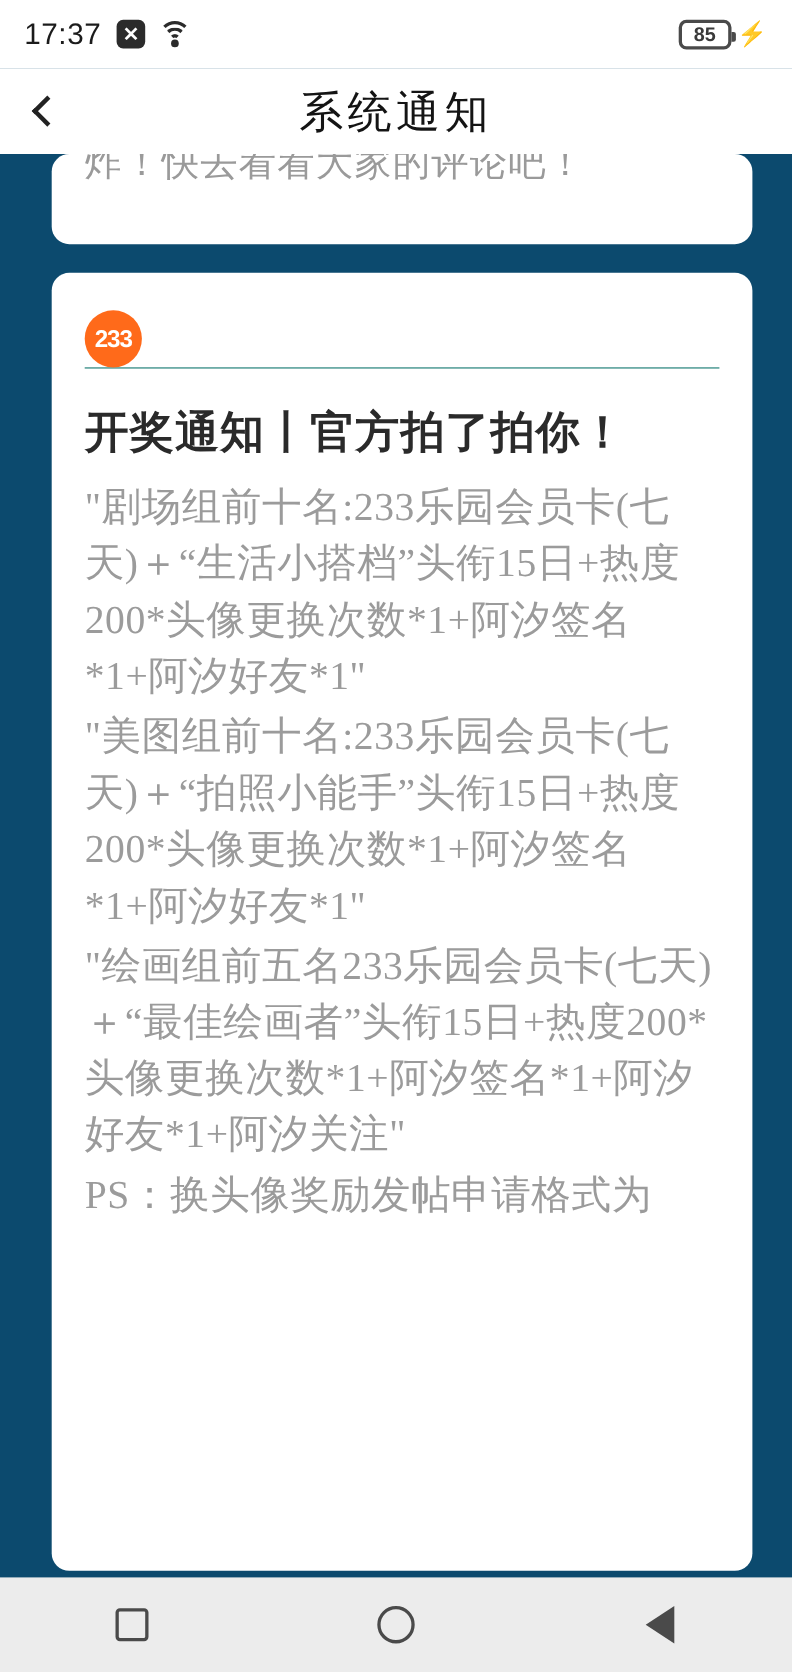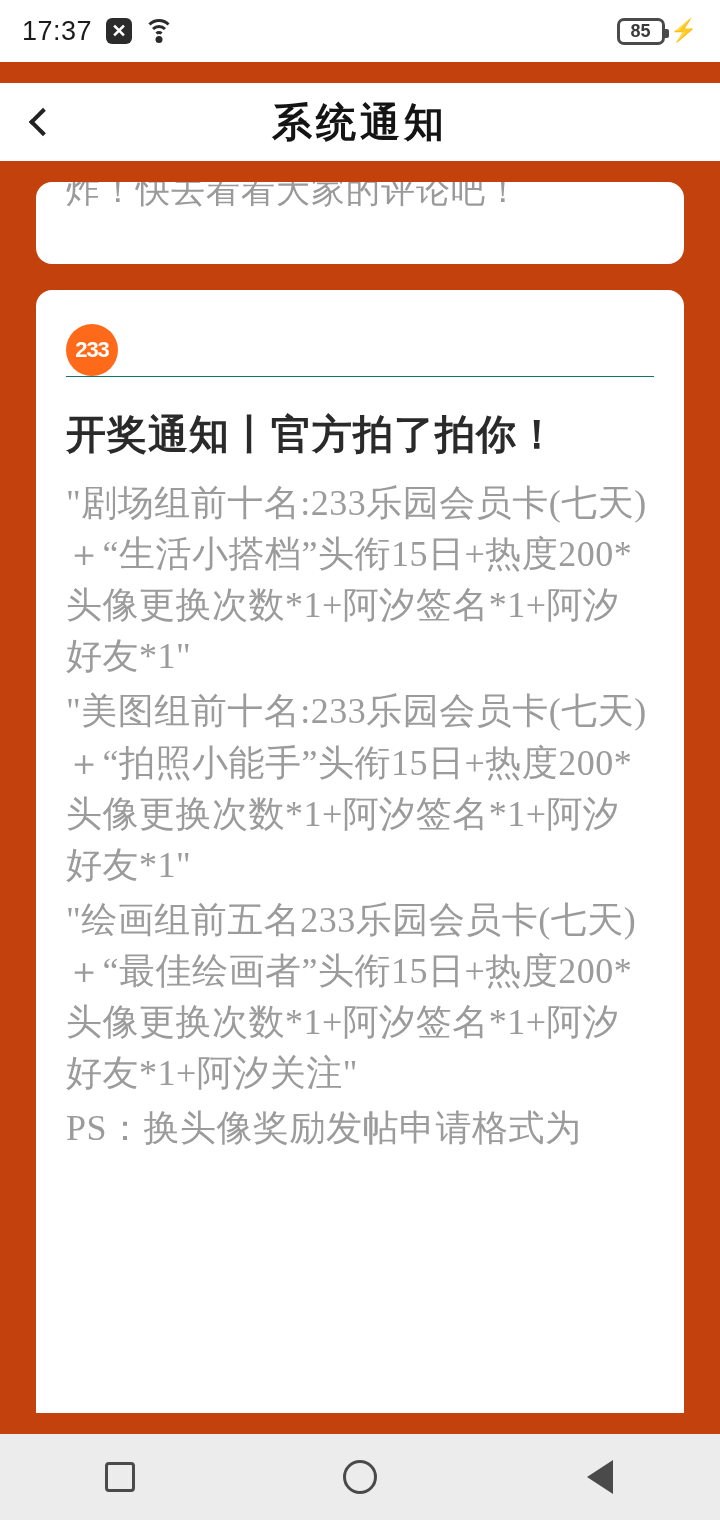--- a/index.html
+++ b/index.html
@@ -7,24 +7,23 @@
     width: 720px;
     height: 1520px;
     background: #ebebeb;
     font-family: "Liberation Sans", sans-serif;
     overflow: hidden;
   }
   .phone {
     position: relative;
     width: 720px;
     height: 1520px;
-    background: #c2410c;
+    background: #0c4a6e;
     display: flex;
     flex-direction: column;
-    gap: 21px;
   }
 
   
   .status-bar {
     height: 62px;
     background: #ffffff;
     display: flex;
     align-items: center;
     padding: 0 22px;
     flex: 0 0 auto;
@@ -125,36 +124,37 @@
     transform: rotate(45deg);
     margin-left: 6px;
   }
   .title-text {
     position: absolute;
     left: 0; right: 0;
     text-align: center;
     font-size: 40px;
     color: #141414;
     font-family: "Liberation Serif", serif;
-    font-weight: 700;
+    font-weight: 400;
     letter-spacing: 4px;
   }
 
   
   .content {
     flex: 1 1 auto;
     overflow: hidden;
     padding: 0 36px;
     position: relative;
   }
   .card {
     background: #ffffff;
     border-radius: 16px;
     margin-bottom: 26px;
     padding: 0 30px;
+    margin-left: 11px;
   }
   .card-partial {
     height: 82px;
     overflow: hidden;
     display: flex;
     align-items: flex-start;
     padding-top: 0;
   }
   .partial-text {
     font-size: 34px;

